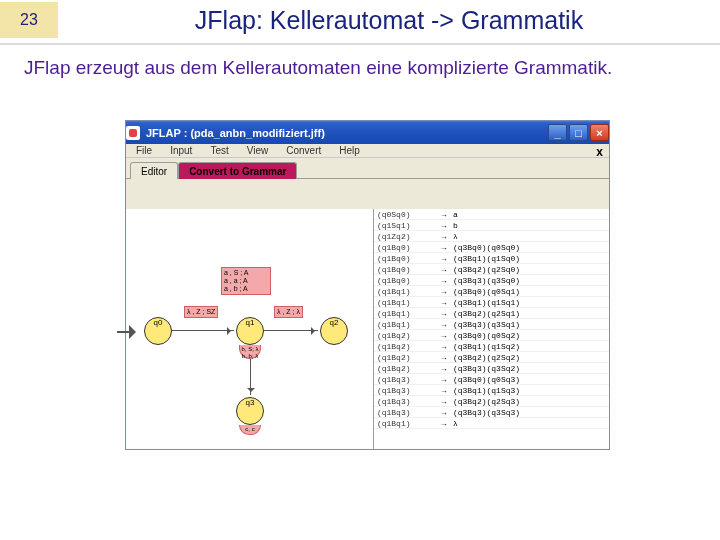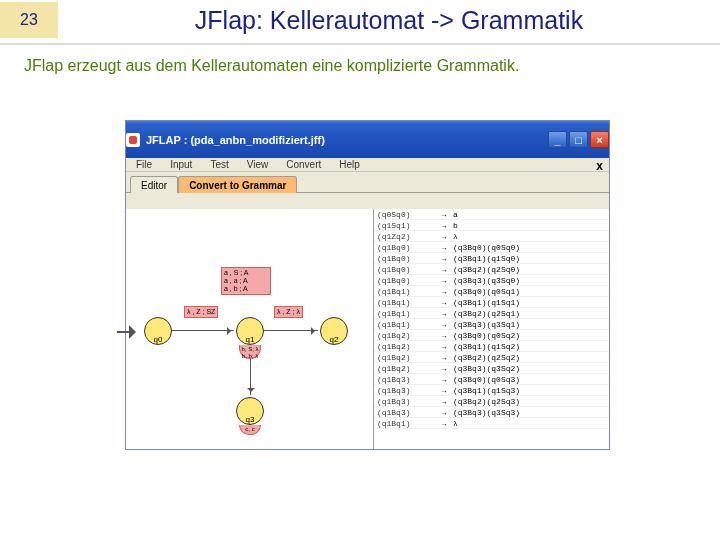--- a/index.html
+++ b/index.html
@@ -1,46 +1,46 @@
 <!DOCTYPE html>
 <html><head>
 <meta charset="utf-8">
 <style>
   * { box-sizing: border-box; margin: 0; padding: 0; }
   body { width: 720px; height: 540px; background: #fff; font-family: Verdana, Arial, sans-serif; position: relative; }
   .slide-header { display: flex; align-items: center; border-bottom: 2px solid #dcdce0; padding-bottom: 4px; }
   .slide-num-box { width: 58px; height: 36px; background: #f3e5a8; display: flex; align-items: center; justify-content: center; font-size: 16px; color: #1a237e; }
   .slide-title { flex: 1; text-align: center; font-size: 25px; color: #1a237e; padding: 6px 0 4px 0; }
-  .slide-sub { font-size: 16px; color: #4d7c0f; padding: 12px 0 0 24px; }
+  .slide-sub { font-size: 19px; color: #4c1d95; padding: 12px 0 0 24px; }
   .app-window { position: absolute; left: 125px; top: 120px; width: 485px; height: 330px; border: 1px solid #7a8bb5; background: #ece9d8; font-family: Tahoma, sans-serif; font-size: 10px; }
-  .titlebar { height: 37px; background: linear-gradient(to bottom,#4a79d6 0%,#2b5fc9 8%,#2255c0 40%,#1848b0 100%); display: flex; align-items: center; color: #fff; padding: 0 0; }
+  .titlebar { height: 23px; background: linear-gradient(to bottom,#4a79d6 0%,#2b5fc9 8%,#2255c0 40%,#1848b0 100%); display: flex; align-items: center; color: #fff; padding: 0 0; }
   .titlebar-icon { width: 14px; height: 14px; background: #fff; margin-right: 6px; border-radius: 2px; position: relative; }
   .titlebar-icon::after { content:""; position:absolute; left:3px; top:3px; width:8px; height:8px; background:#d44; border-radius:2px;}
   .titlebar-text { flex: 1; font-size: 11px; font-weight: bold; }
   .tb-btns { display: flex; gap: 2px; }
   .tb-btn { width: 19px; height: 17px; border-radius: 2px; display:flex; align-items:center; justify-content:center; font-size:11px; font-weight:bold; color:#fff; }
   .tb-min,.tb-max { background: linear-gradient(#6fa1e8,#2a5fc9); border:1px solid #2a4a8a;}
   .tb-close { background: linear-gradient(#f08070,#d43a20); border:1px solid #a02a10;}
   .menubar { height: 14px; background: #ece9d8; border-bottom: 1px solid #c8c8c8; display:flex; align-items:center; padding: 0 4px; gap: 6px; font-size: 10px; position:relative;}
   .menu-item { padding: 2px 6px; color:#333;}
   .menu-close-x { position:absolute; right:6px; top:1px; font-weight:bold; font-size:12px;}
   .tabbar { height: 21px; background:#ece9d8; display:flex; align-items:flex-end; padding: 0 4px; gap:0; border-bottom: 1px solid #9c9c9c;}
   .tab { padding: 3px 10px 2px 10px; border: 1px solid #9c9c9c; border-bottom:none; background:#ece9d8; font-size:10px; border-radius: 3px 3px 0 0; position:relative; top:1px;}
-  .tab.active { background:#fdba74; font-weight:bold; top:1px; z-index:2;}
+  .tab.active { background:#be185d; font-weight:bold; top:1px; z-index:2;}
   .toolbar { height: 24px; background:#ece9d8; display:flex; align-items:center; padding: 2px 4px; gap:3px; border-bottom:1px solid #c8c8c8;}
   .tbtn { border:1px solid #9c9c9c; background:linear-gradient(#fdfdfd,#e6e6e6); padding: 2px 8px; font-size:10px; border-radius:2px;}
   .content { position:absolute; top:88px; left:0; right:0; bottom:0; display:flex; background:#fff;}
   .canvas { flex:1.05; background:#fff; position:relative; border-right:1px solid #9c9c9c;}
   .grammar { flex:1; background:#fff; overflow:hidden; display:flex; flex-direction:column;}
   .gram-row { display:flex; align-items:center; height:11px; font-size:8px; font-family: 'Courier New', monospace; border-bottom:1px solid #f0f0f0; padding:0 3px;}
   .gram-lhs { width: 58px; color:#333;}
   .gram-arrow { width: 18px; text-align:center;}
   .gram-rhs { flex:1;}
   
-  .state { position:absolute; width:28px; height:28px; background:#ffe97a; border:1px solid #333; border-radius:50%; display:flex; align-items:flex-end; justify-content:center; font-size:8px;}
+  .state { position:absolute; width:28px; height:28px; background:#ffe97a; border:1px solid #333; border-radius:50%; display:flex; align-items:flex-start; justify-content:center; font-size:8px;}
   .state-start::before { content:""; position:absolute; left:-16px; top:7px; border:7px solid transparent; border-left-color:#555; }
   .state-start::after { content:""; position:absolute; left:-28px; top:13px; width:12px; height:2px; background:#555;}
   .trans-block { position:absolute; background:#f3a9a9; border:1px solid #d06060; font-size:7px; padding:1px 2px; line-height:8px; text-align:left;}
   .edge { position:absolute; background:#555; height:1px;}
   .edge::after{content:"";position:absolute;right:-1px;top:-3px;border:4px solid transparent;border-left-color:#555;}
   .loop { position:absolute; width:22px; height:14px; border:1px solid #d06060; border-top:none; border-radius:0 0 12px 12px; background:#f3a9a9; font-size:6px; text-align:center; line-height:7px; padding-top:1px;}
   .vedge { position:absolute; width:1px; background:#555;}
   .vedge::after{content:"";position:absolute;left:-3px;bottom:-1px;border:4px solid transparent;border-top-color:#555;}
 </style>
 </head>

